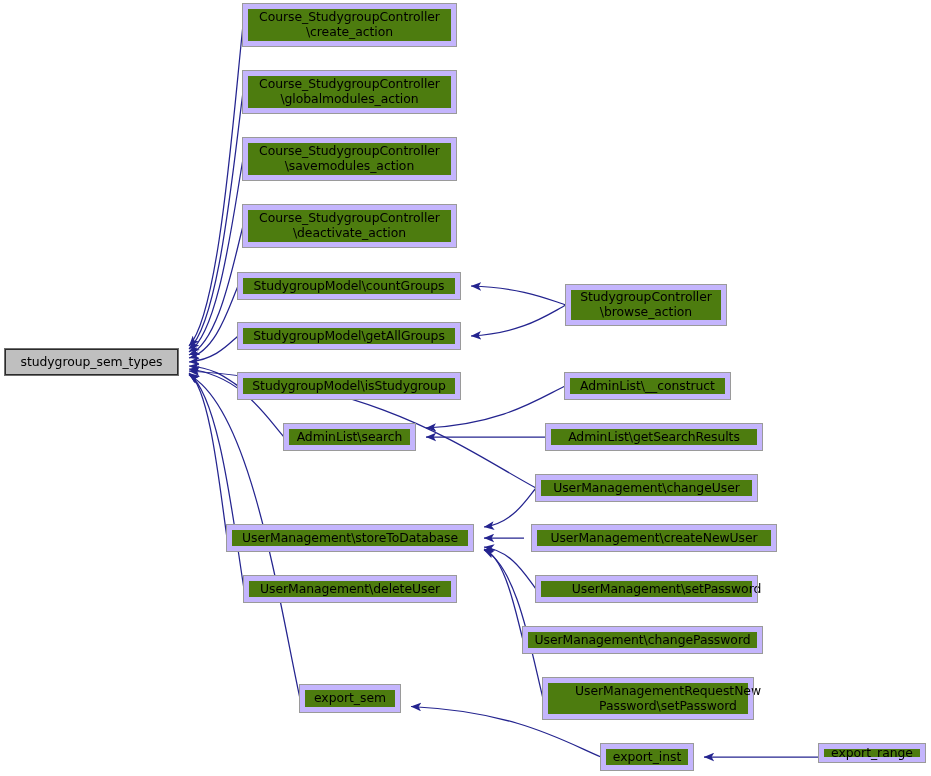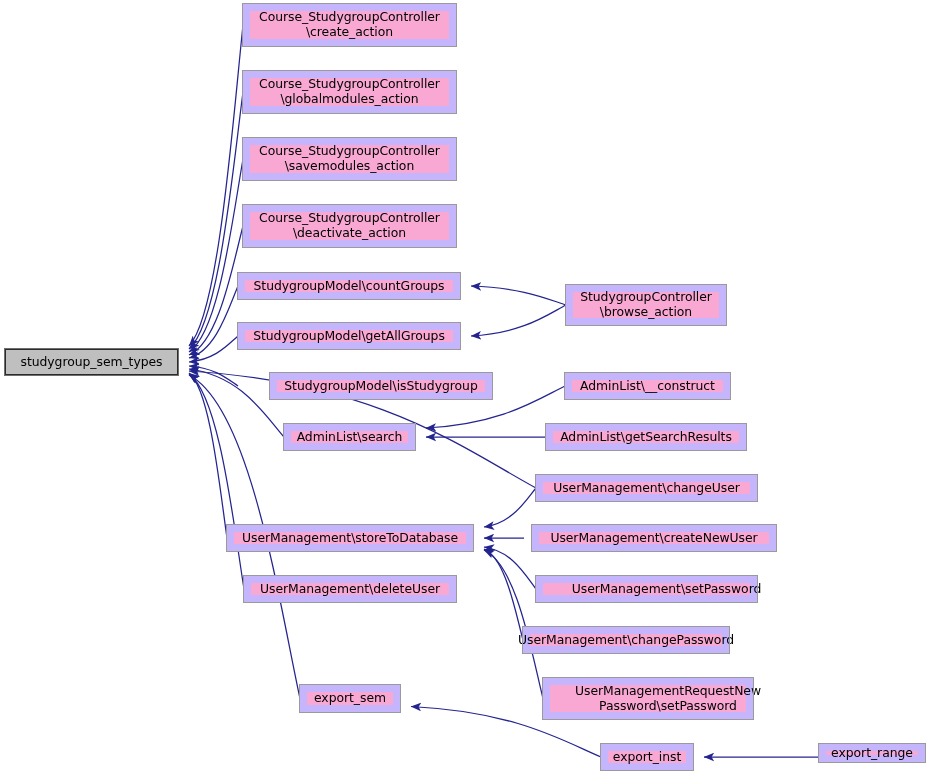--- a/index.html
+++ b/index.html
@@ -19,23 +19,23 @@
     position: absolute;
     left: 0;
     top: 0;
     width: 931px;
     height: 776px;
     pointer-events: none;
   }
   .node {
     position: absolute;
     box-sizing: border-box;
-    border: 7px solid #c4b5fd;
+    border: 5px solid #c4b5fd;
     outline: 1px solid #9a9a9a;
-    background: #f9a8d4;
+    background: #4d7c0f;
     color: #000000;
     display: flex;
     align-items: center;
     justify-content: center;
     text-align: center;
     font-size: 12.4px;
     line-height: 14.6px;
     letter-spacing: -0.05px;
     white-space: pre-line;
     z-index: 2;
@@ -89,32 +89,32 @@
       <div class="node" style="left: 243px; top: 4px; width: 213px; height: 42px;">Course_StudygroupController
 \create_action</div>
       <div class="node" style="left: 243px; top: 71px; width: 213px; height: 42px;">Course_StudygroupController
 \globalmodules_action</div>
       <div class="node" style="left: 243px; top: 138px; width: 213px; height: 42px;">Course_StudygroupController
 \savemodules_action</div>
       <div class="node" style="left: 243px; top: 205px; width: 213px; height: 42px;">Course_StudygroupController
 \deactivate_action</div>
       <div class="node" style="left: 238px; top: 273px; width: 222px; height: 26px;">StudygroupModel\countGroups</div>
       <div class="node" style="left: 238px; top: 323px; width: 222px; height: 26px;">StudygroupModel\getAllGroups</div>
-      <div class="node" style="left: 238px; top: 373px; width: 222px; height: 26px; margin-left: 32px;">StudygroupModel\isStudygroup</div>
+      <div class="node" style="left: 238px; top: 373px; width: 222px; height: 26px;">StudygroupModel\isStudygroup</div>
       <div class="node" style="left: 284px; top: 424px; width: 131px; height: 26px;">AdminList\search</div>
       <div class="node" style="left: 566px; top: 285px; width: 160px; height: 40px;">StudygroupController
 \browse_action</div>
       <div class="node" style="left: 565px; top: 373px; width: 165px; height: 26px;">AdminList\__construct</div>
-      <div class="node" style="left: 546px; top: 424px; width: 200px; height: 26px; text-align: center;">AdminList\getSearchResults</div>
+      <div class="node" style="left: 546px; top: 424px; width: 216px; height: 26px; text-align: center;">AdminList\getSearchResults</div>
       <div class="node" style="left: 536px; top: 475px; width: 221px; height: 26px;">UserManagement\changeUser</div>
       <div class="node" style="left: 227px; top: 525px; width: 246px; height: 26px;">UserManagement\storeToDatabase</div>
       <div class="node" style="left: 524px; top: 525px; width: 244px; height: 26px; margin-left: 8px;">UserManagement\createNewUser</div>
       <div class="node" style="left: 244px; top: 576px; width: 212px; height: 26px;">UserManagement\deleteUser</div>
       <div class="node" style="left: 536px; top: 576px; width: 221px; height: 26px; padding-left: 40px;">UserManagement\setPassword</div>
-      <div class="node" style="left: 523px; top: 627px; width: 206px; height: 26px;">UserManagement\changePassword</div>
+      <div class="node" style="left: 523px; top: 627px; width: 239px; height: 26px;">UserManagement\changePassword</div>
       <div class="node" style="left: 543px; top: 678px; width: 210px; height: 41px; padding-left: 40px;">UserManagementRequestNew
 Password\setPassword</div>
       <div class="node" style="left: 300px; top: 685px; width: 100px; height: 27px;">export_sem</div>
       <div class="node" style="left: 601px; top: 744px; width: 92px; height: 26px;">export_inst</div>
       <div class="node" style="left: 819px; top: 744px; width: 106px; height: 18px;">export_range</div>
     </div>
 
 </div>
 
 </body></html>

